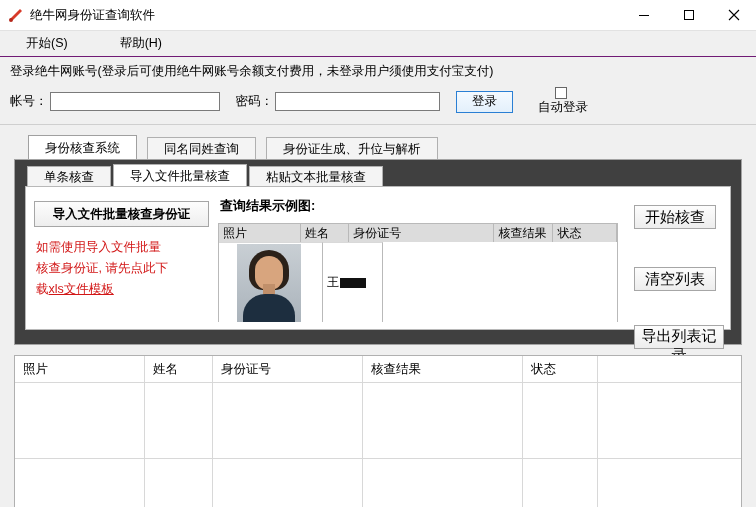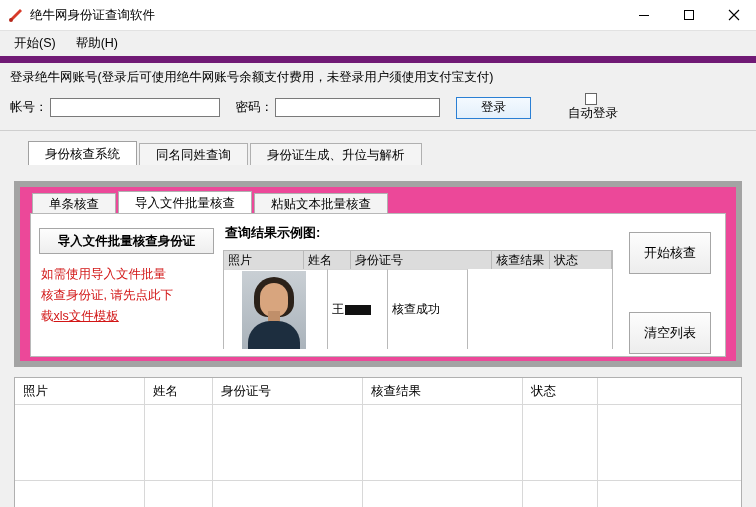--- a/index.html
+++ b/index.html
@@ -52,22 +52,23 @@
     background: transparent;
   }
   .winbtn svg { display: block; }
 
   
   .menubar {
     height: 25px;
     background: #f0f0f0;
     display: flex;
     align-items: center;
-    padding-left: 4px;
-    border-bottom: 7px solid #701a75;
+    padding-left: 16px;
+    border-bottom: 1px solid #701a75;
+    gap: 32px;
   }
   .menuitem {
     padding: 3px 10px;
     font-size: 12.5px;
     color: #000;
     white-space: nowrap;
   }
 
   
   .loginpanel {
@@ -96,28 +97,28 @@
     background: #ffffff;
     box-sizing: border-box;
     margin-right: 16px;
     font-family: "Liberation Sans", sans-serif;
     font-size: 12px;
     padding: 0 3px;
   }
   .login-input.acct { width: 170px; }
   .login-input.pwd  { width: 165px; }
   .btn-login {
-    width: 75px;
+    width: 57px;
     height: 22px;
     border: 1px solid #2a7fd4;
     background: linear-gradient(#f4faff, #e3f0fb);
     font-size: 12.5px;
     font-family: "Liberation Sans", sans-serif;
     color: #000;
-    margin-right: 37px;
+    margin-right: 25px;
     cursor: default;
   }
   .chk-wrap {
     display: flex;
     align-items: center;
     font-size: 12.5px;
     white-space: nowrap;
     flex-direction: column;
   }
   .chk-box {
@@ -140,36 +141,36 @@
     z-index: 2;
   }
   .otab {
     border: 1px solid #b0b0b0;
     border-bottom: none;
     background: #f4f4f4;
     height: 22px;
     line-height: 22px;
     padding: 0 16px;
     font-size: 12.5px;
-    margin-right: 2px;
+    margin-right: 10px;
     white-space: nowrap;
     box-sizing: border-box;
   }
   .otab.active {
     background: #ffffff;
     height: 24px;
     line-height: 24px;
     border-color: #a0a0a0;
     font-weight: normal;
   }
 
   .tabbody-outer {
-    margin: 16px 14px 0 14px;
-    border: 6px solid #a3a3a3;
-    background: #ec4899;
+    margin: 0 14px 0 14px;
+    border: 1px solid #a3a3a3;
+    background: #404040;
     height: 186px;
     position: relative;
     box-sizing: border-box;
   }
 
   
   .tabstrip-inner {
     display: flex;
     align-items: flex-end;
     padding-left: 12px;
@@ -328,24 +329,24 @@
   }
   .cell-2line { line-height: 14px; }
 
   .btn-col {
     width: 104px;
     flex: none;
     padding-top: 0;
   }
   .side-btn {
     width: 82px;
-    height: 42px;
+    height: 24px;
     border: 1px solid #a6a6a6;
     background: linear-gradient(#fdfdfd, #ededed);
-    font-size: 13px;
+    font-size: 15px;
     font-family: "Liberation Sans", sans-serif;
     color: #000;
     cursor: default;
     display: block;
   }
   .side-btn.b1 { margin: 18px 0 0 8px; }
   .side-btn.b2 { margin: 38px 0 0 8px; }
   .side-btn.b3 { margin: 34px 0 0 8px; width: 90px; }
 
   
@@ -480,21 +481,20 @@
               <span class="hair"></span>
                 <span class="face"></span>
                 <span class="neck"></span>
                 <span class="body"></span>
             </span>
           </div>
           <div class="gc c-name">
             <span>王</span>
               <span class="redact" style="width:26px;margin-left:1px;"></span>
           </div>
-          <div class="gc c-status">核查成功</div>
         </div>
       </div>
     </div>
 
     <div class="btn-col">
       <button class="side-btn b1">开始核查</button>
       <button class="side-btn b2">清空列表</button>
       <button class="side-btn b3">导出列表记录</button>
     </div>
 

